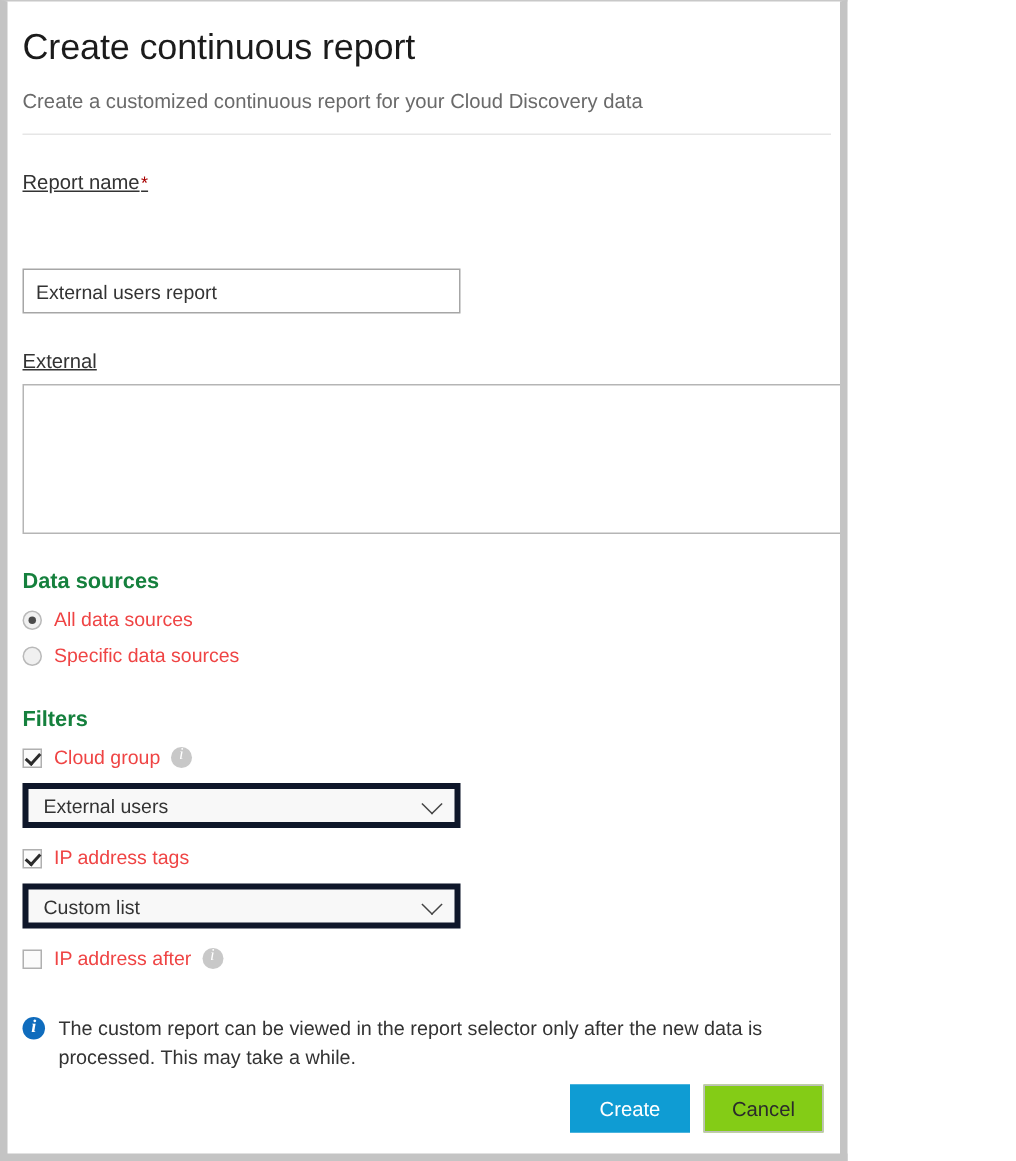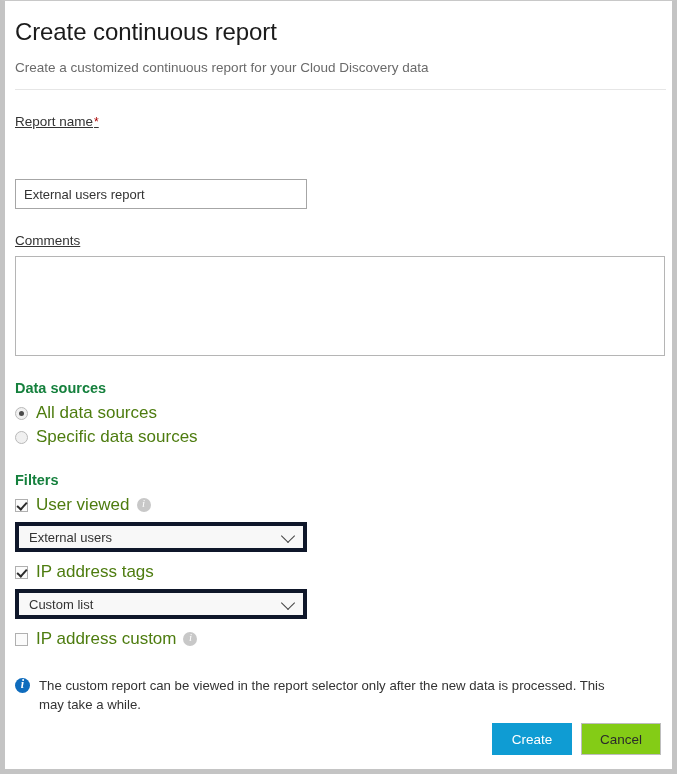--- a/index.html
+++ b/index.html
@@ -6,21 +6,21 @@
     margin: 0;
     padding: 0;
     background: #ffffff;
   }
   body {
     font-family: "Liberation Sans", sans-serif;
     -webkit-font-smoothing: antialiased;
   }
   #panel {
     position: relative;
-    width: 677px;
+    width: 565px;
     height: 774px;
     box-sizing: border-box;
     background: #ffffff;
     border: 1px solid #c8c8c8;
     border-left-width: 5px;
     border-left-color: #c4c4c4;
     border-right-width: 5px;
     border-right-color: #c4c4c4;
     border-bottom-width: 5px;
     border-bottom-color: #c4c4c4;
@@ -104,22 +104,22 @@
     line-height: 19px;
   }
   .opt-row {
     display: flex;
     align-items: center;
     margin-left: 5px;
     height: 22px;
     margin-bottom: 2px;
   }
   .opt-label {
-    font-size: 17px;
-    color: #4d7c0f;
+    font-size: 13px;
+    color: #ef4444;
     margin-left: 8px;
     line-height: 18px;
   }
   .radio {
     width: 13px;
     height: 13px;
     border-radius: 50%;
     border: 1px solid #b9b9b9;
     background: #f0f0f0;
     box-sizing: border-box;
@@ -272,61 +272,61 @@
 
     <h1 class="page-title">Create continuous report</h1>
     <div class="page-subtitle">Create a customized continuous report for your Cloud Discovery data</div>
     <div class="divider"></div>
 
     <div class="field-label">
       <span>Report name</span><span class="req-star">*</span>
     </div>
     <input class="text-input" type="text" value="External users report" style="">
 
-    <div class="field-label">Comments</div>
+    <div class="field-label">External</div>
     <textarea class="textarea-field" placeholder="" style=""></textarea>
 
     <div class="section-heading">Data sources</div>
 
     <div class="opt-row">
       <span class="radio checked"></span>
       <span class="opt-label">All data sources</span>
     </div>
 
     <div class="opt-row">
       <span class="radio"></span>
       <span class="opt-label">Specific data sources</span>
     </div>
 
     <div class="section-heading">Filters</div>
 
     <div class="opt-row">
       <span class="checkbox checked"></span>
-      <span class="opt-label">User viewed</span>
+      <span class="opt-label">Cloud group</span>
       <span class="info-icon"></span>
     </div>
 
     <div class="select-box">
       <span class="select-value">External users</span>
       <span class="chevron"></span>
     </div>
 
     <div class="opt-row" style="margin-top:9px;">
       <span class="checkbox checked"></span>
       <span class="opt-label">IP address tags</span>
     </div>
 
     <div class="select-box">
       <span class="select-value">Custom list</span>
       <span class="chevron"></span>
     </div>
 
     <div class="opt-row" style="margin-top:9px;">
       <span class="checkbox"></span>
-      <span class="opt-label">IP address custom</span>
+      <span class="opt-label">IP address after</span>
       <span class="info-icon"></span>
     </div>
 
     <div class="note-row">
       <span class="note-icon"></span>
       <span class="note-text">The custom report can be viewed in the report selector only after the new data is processed. This may take a while.</span>
     </div>
 
     <div class="footer">
       <button class="btn btn-primary">Create</button>

